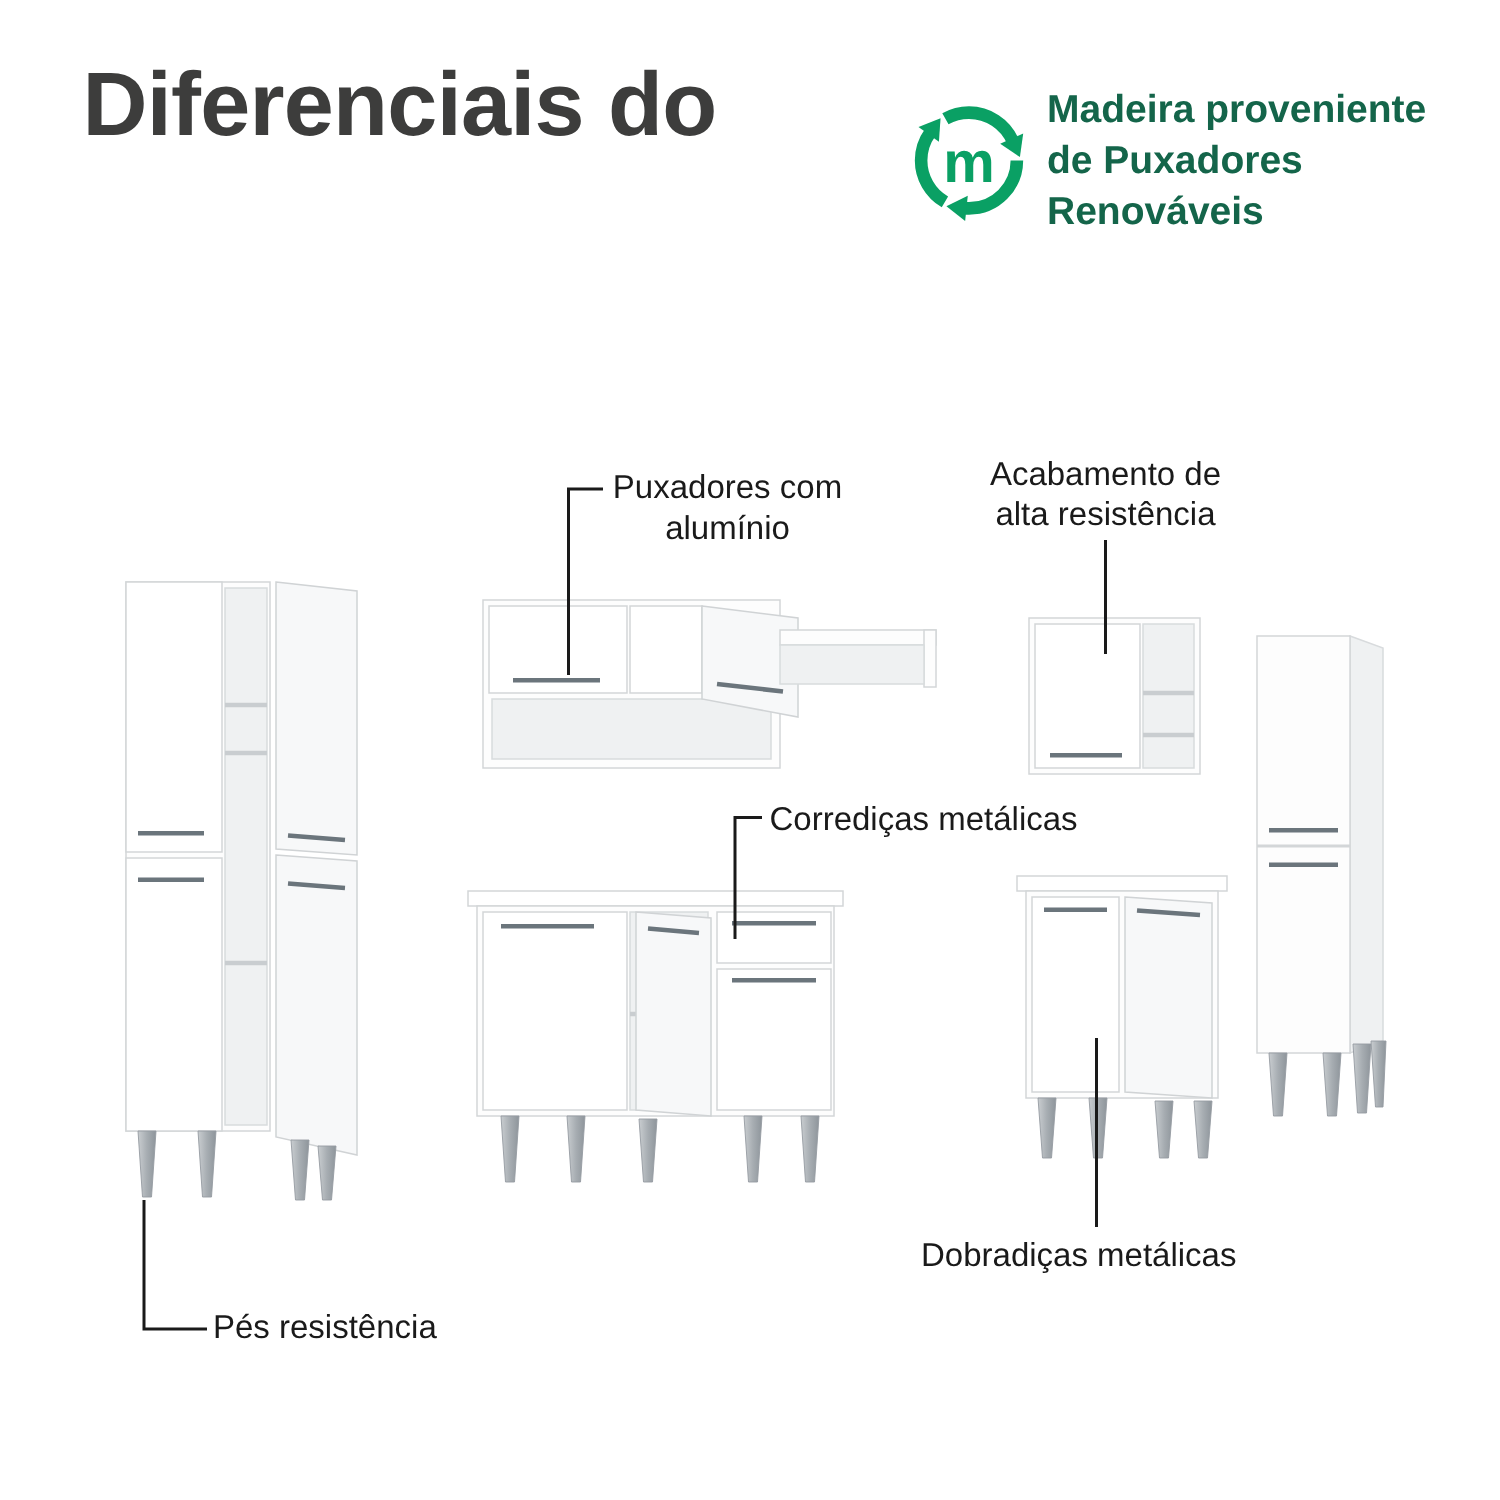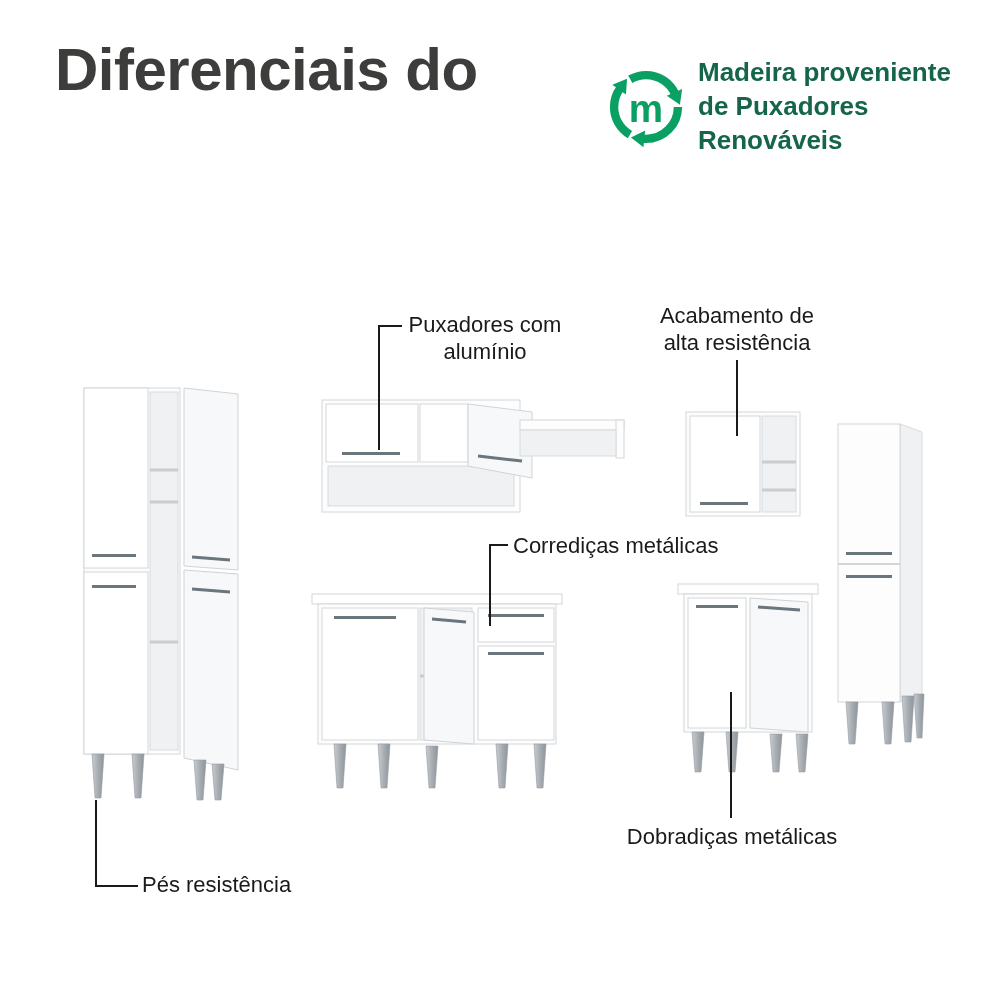--- a/index.html
+++ b/index.html
@@ -19,21 +19,21 @@
   }
   .scene{position:absolute;left:0;top:0;width:1000px;height:1000px;}
   .callout{
     position:absolute;font-size:22px;color:#1a1a1a;line-height:1.22;
     white-space:nowrap;
   }
   .c-center{text-align:center;white-space:normal;}
   .c-handles{left:378px;top:312px;width:214px;}
   .c-finish{left:636px;top:303px;width:202px;}
   .c-slides{left:513px;top:533px;}
-  .c-hinges{left:614px;top:824px;width:236px;text-align:center;}
+  .c-hinges{left:614px;top:824px;width:236px;text-align:left;}
   .c-feet{left:142px;top:872px;}
 </style>
 </head>
 <body>
 
 <div class="canvas">
 
   <h1 class="title">
     <span>Diferenciais do</span><br>
   </h1>

